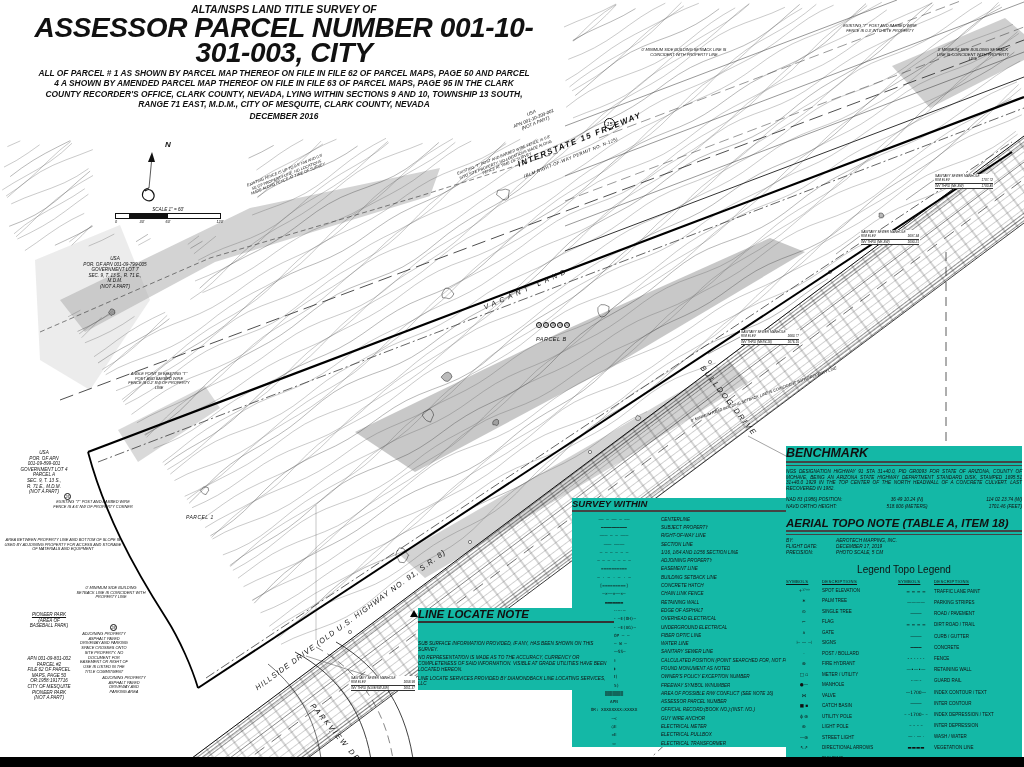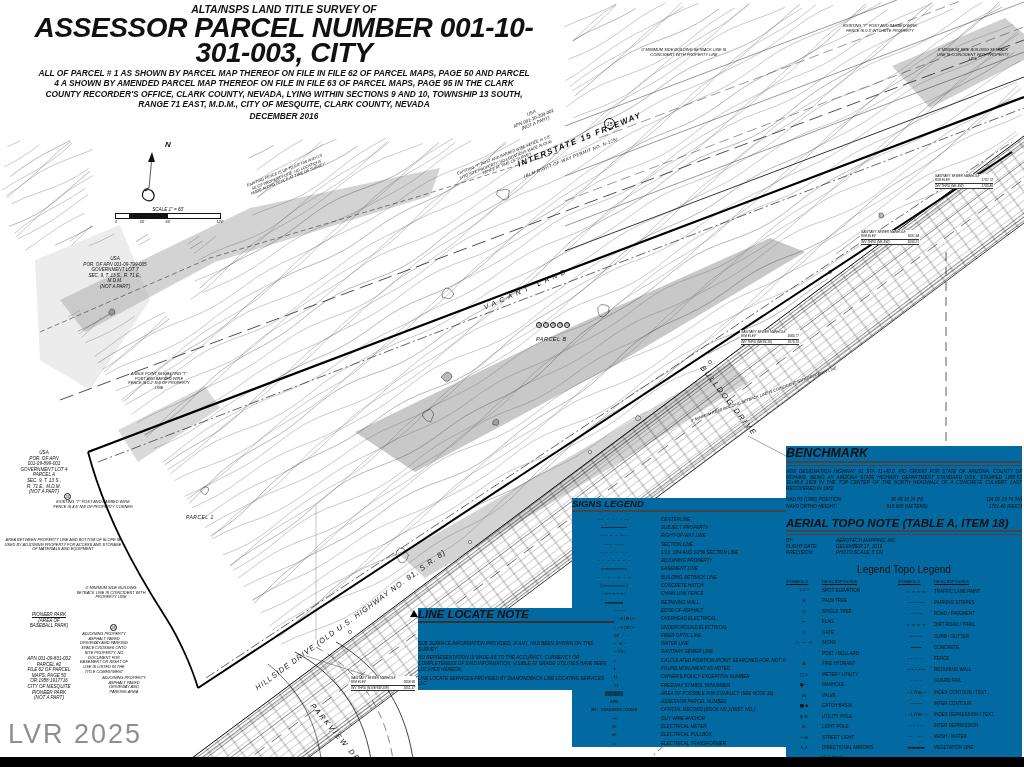--- a/index.html
+++ b/index.html
@@ -24,21 +24,21 @@
   #labels{position:absolute;left:0;top:0;width:1024px;height:767px;z-index:2}
   .maplabel{position:absolute;font-style:italic;white-space:nowrap;transform-origin:0 50%;color:#111}
   .pblock{position:absolute;font-style:italic;font-size:4.6px;line-height:5.6px;text-align:center;transform-origin:0 0}
   .mnote{position:absolute;font-style:italic;font-size:3.9px;line-height:4.7px;text-align:center;transform-origin:0 0}
   .callout{position:absolute;font-size:3.2px;line-height:4.3px;font-style:italic;background:#fff;padding:0 1px}
   .callout .ct{white-space:nowrap}
   .callout .cr{display:flex;justify-content:space-between;border-bottom:.5px solid #333;white-space:nowrap;gap:3px}
   .exc{position:absolute;border:.6px solid #111;border-radius:50%;display:flex;align-items:center;
        justify-content:center;font-size:3px;font-style:italic;background:#fff;box-sizing:border-box}
   
-  .panel{position:absolute;background:#0369a1;z-index:4}
+  .panel{position:absolute;background:#14b8a6;z-index:4}
   .sl{left:572px;top:498px;width:214px}
   .sl-title{font-size:9.5px;font-weight:bold;font-style:italic;border-bottom:2.5px solid #444;padding-bottom:1px;margin-bottom:3px}
   .leg-row{display:flex;align-items:center;height:8.3px}
   .leg-sym{width:84px;flex:none;font-family:"DejaVu Sans Mono",monospace;font-size:4.3px;text-align:center;white-space:nowrap;overflow:hidden}
   .leg-lab{font-size:4.6px;font-style:italic;padding-left:5px;white-space:nowrap;overflow:hidden}
   .lln{left:418px;top:608px;width:196px}
   .lln-title{font-size:11.5px;font-weight:bold;font-style:italic;border-bottom:2px solid #333;padding-bottom:1px;margin-bottom:18px}
   .lln-p{font-size:4.7px;line-height:5.7px;font-style:italic;margin-bottom:3px}
   .lln-tri{position:absolute;left:-8px;top:2px;width:0;height:0;border-left:4px solid transparent;
      border-right:4px solid transparent;border-bottom:7px solid #000}
@@ -369,21 +369,21 @@
       <div class="exc" style="left: 543px; top: 322px; width: 6px; height: 6px; font-size: 3px;">15</div>
       <div class="exc" style="left: 550px; top: 322px; width: 6px; height: 6px; font-size: 3px;">16</div>
       <div class="exc" style="left: 557px; top: 322px; width: 6px; height: 6px; font-size: 3px;">19</div>
       <div class="exc" style="left: 564px; top: 322px; width: 6px; height: 6px; font-size: 3px;">20</div>
       <div class="exc" style="left: 64px; top: 493px; width: 7px; height: 7px; font-size: 3.5px;">25</div>
       <div class="exc" style="left: 110px; top: 624px; width: 7px; height: 7px; font-size: 3.5px;">28</div>
       <div class="exc" style="left: 604px; top: 118px; width: 11px; height: 11px; font-size: 5.5px;">15</div>
     </div>
 
   <div class="panel sl">
-    <div class="sl-title">SIGNS LEGEND</div>
+    <div class="sl-title">SURVEY WITHIN</div>
     <div>
         <div class="leg-row">
           <span class="leg-sym">—— – —— – ——</span>
           <span class="leg-lab">CENTERLINE</span>
         </div>
         <div class="leg-row">
           <span class="leg-sym">━━━━━━━━━━</span>
           <span class="leg-lab">SUBJECT PROPERTY</span>
         </div>
         <div class="leg-row">
@@ -683,15 +683,14 @@
               <div class="atl-row atl-row-r">
                 <span class="atl-sym">········</span>
                 <span class="atl-desc">FIELD / GRASS</span>
               </div>
             </div>
         </div>
       </div>
     </div>
   </div>
 
-  <div class="watermark">LVR 2025</div>
   <div class="bottombar"></div>
 </div>
 
 </body></html>

